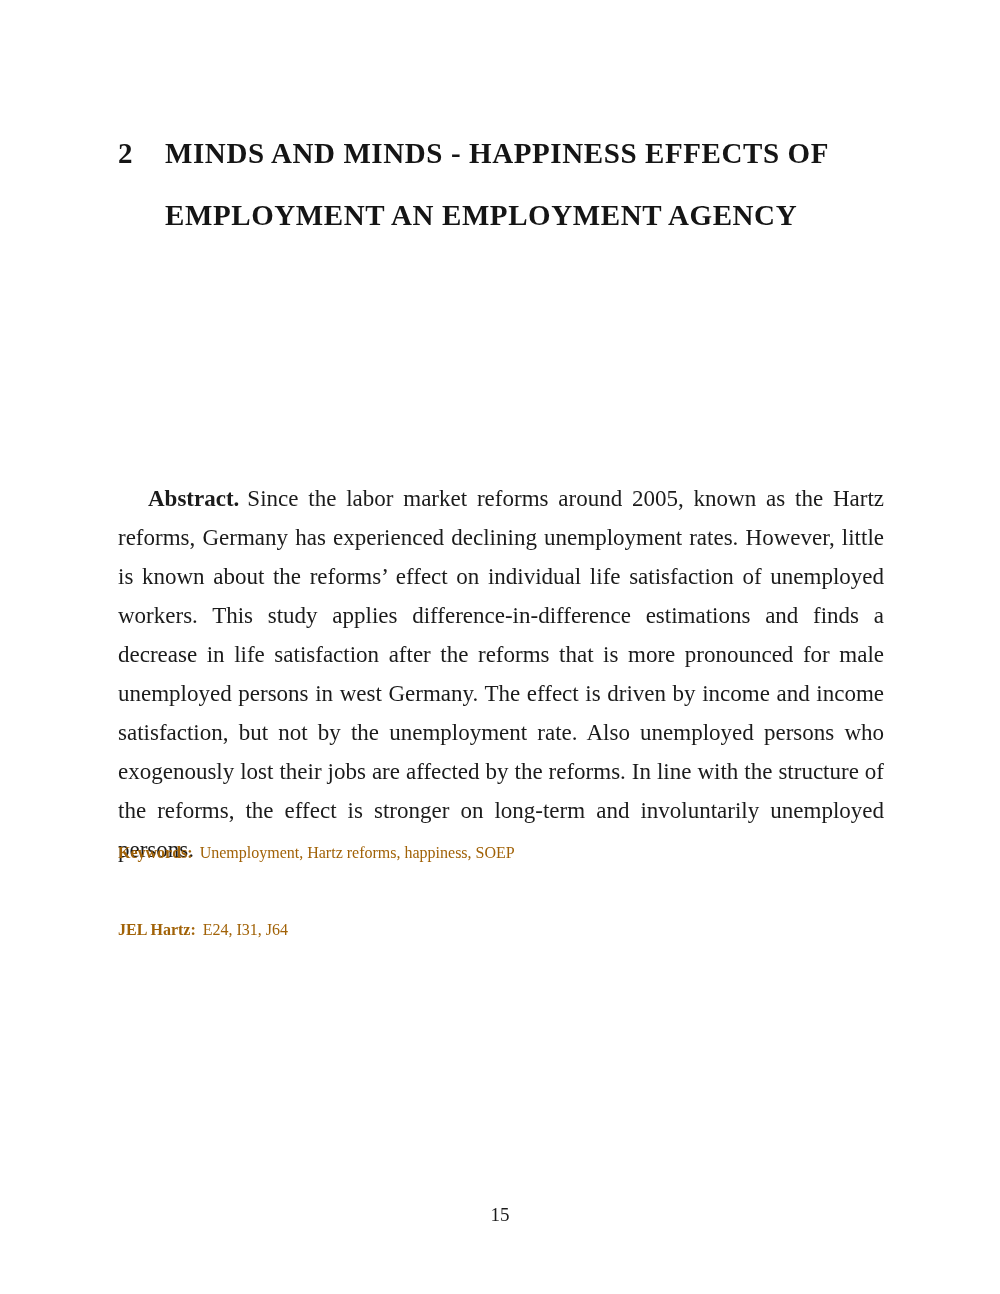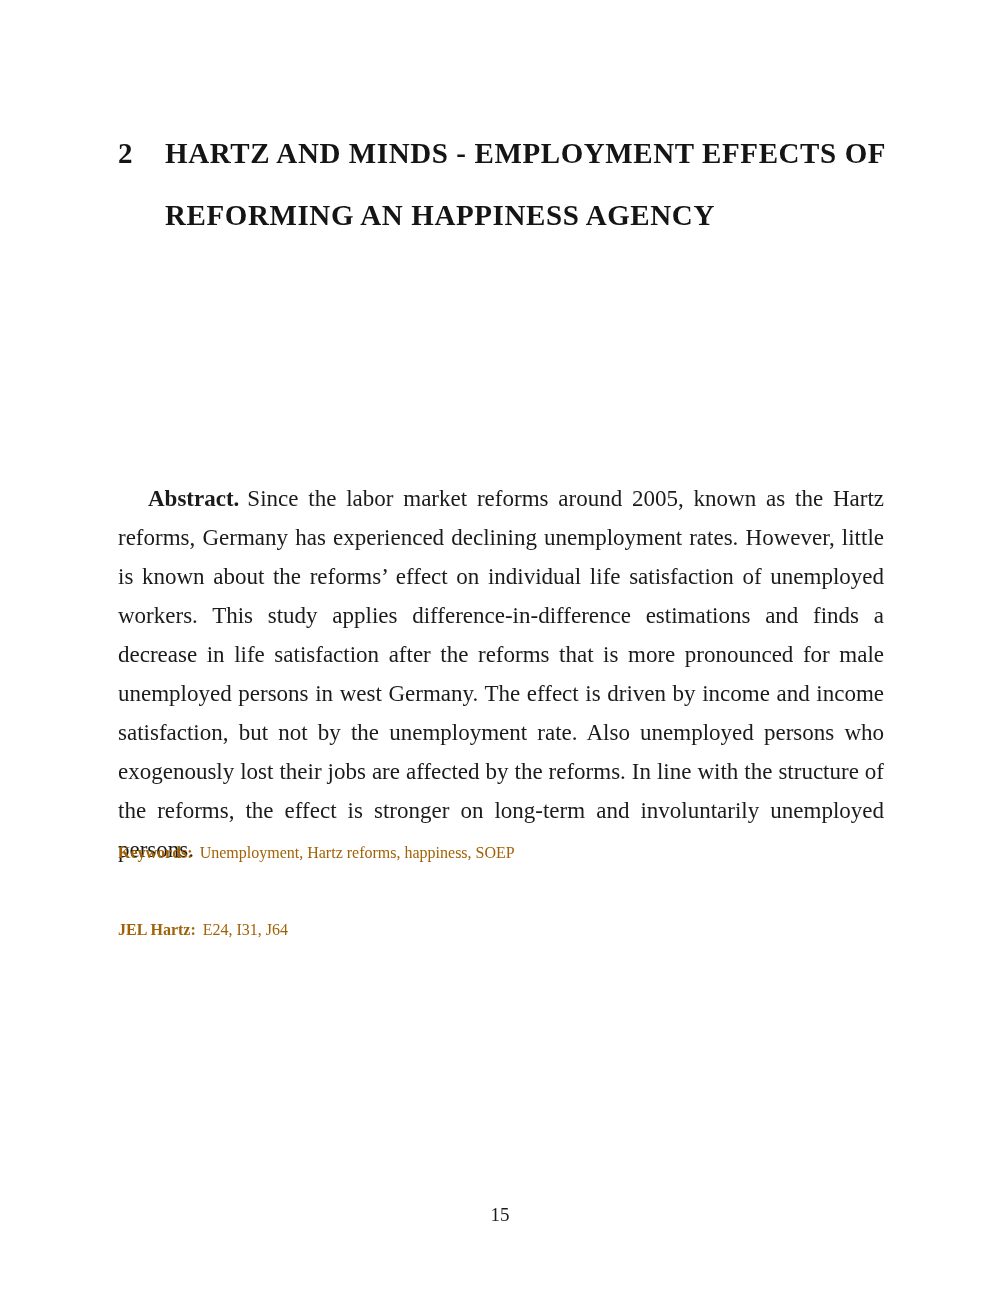--- a/index.html
+++ b/index.html
@@ -88,22 +88,22 @@
   }
 </style>
 </head>
 <body>
 
 <div class="page">
 
   <div class="section-heading">
     <div class="section-number">2</div>
     <div class="section-title-lines">
-      <div class="title-line">HARTZ AND MINDS - EMPLOYMENT EFFECTS OF</div>
-      <div class="title-line">REFORMING AN HAPPINESS AGENCY</div>
+      <div class="title-line">MINDS AND MINDS - HAPPINESS EFFECTS OF</div>
+      <div class="title-line">EMPLOYMENT AN EMPLOYMENT AGENCY</div>
     </div>
   </div>
 
   <p class="abstract"><span class="abstract-label">Abstract.</span><span>Since the labor market reforms around 2005, known as the Hartz reforms, Germany has experienced declining unemployment rates. However, little is known about the reforms’ effect on individual life satisfaction of unemployed workers. This study applies difference-in-difference estimations and finds a decrease in life satisfaction after the reforms that is more pronounced for male unemployed persons in west Germany. The effect is driven by income and income satisfaction, but not by the unemployment rate. Also unemployed persons who exogenously lost their jobs are affected by the reforms. In line with the structure of the reforms, the effect is stronger on long-term and involuntarily unemployed persons.</span></p>
 
   <div class="meta-line keywords"><span class="meta-label">Keywords:</span><span>Unemployment, Hartz reforms, happiness, SOEP</span></div>
 
   <div class="meta-line jel"><span class="meta-label">JEL Hartz:</span><span>E24, I31, J64</span></div>
 
   <div class="page-number">15</div>

